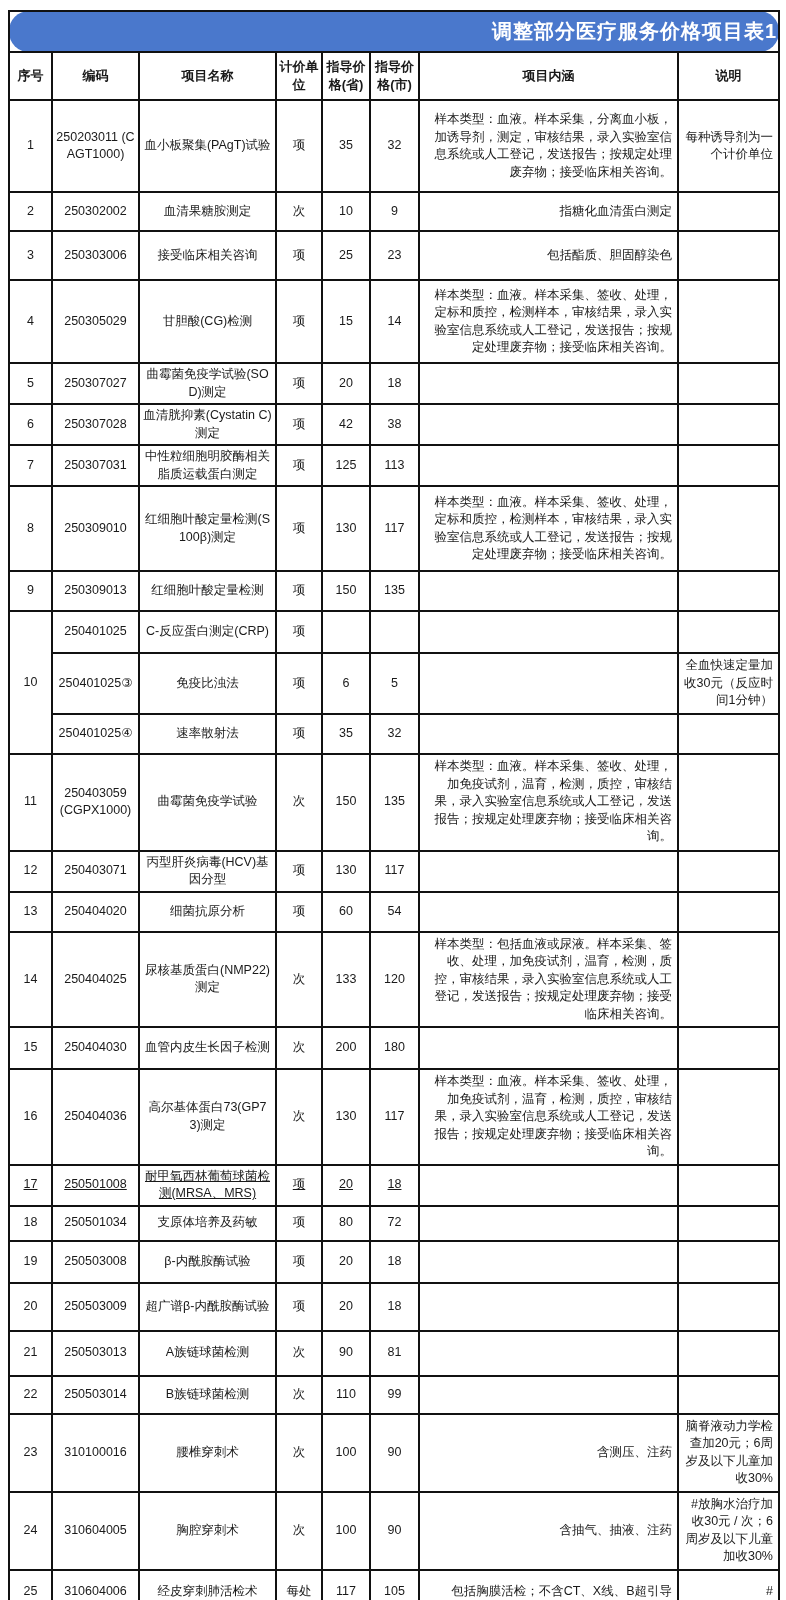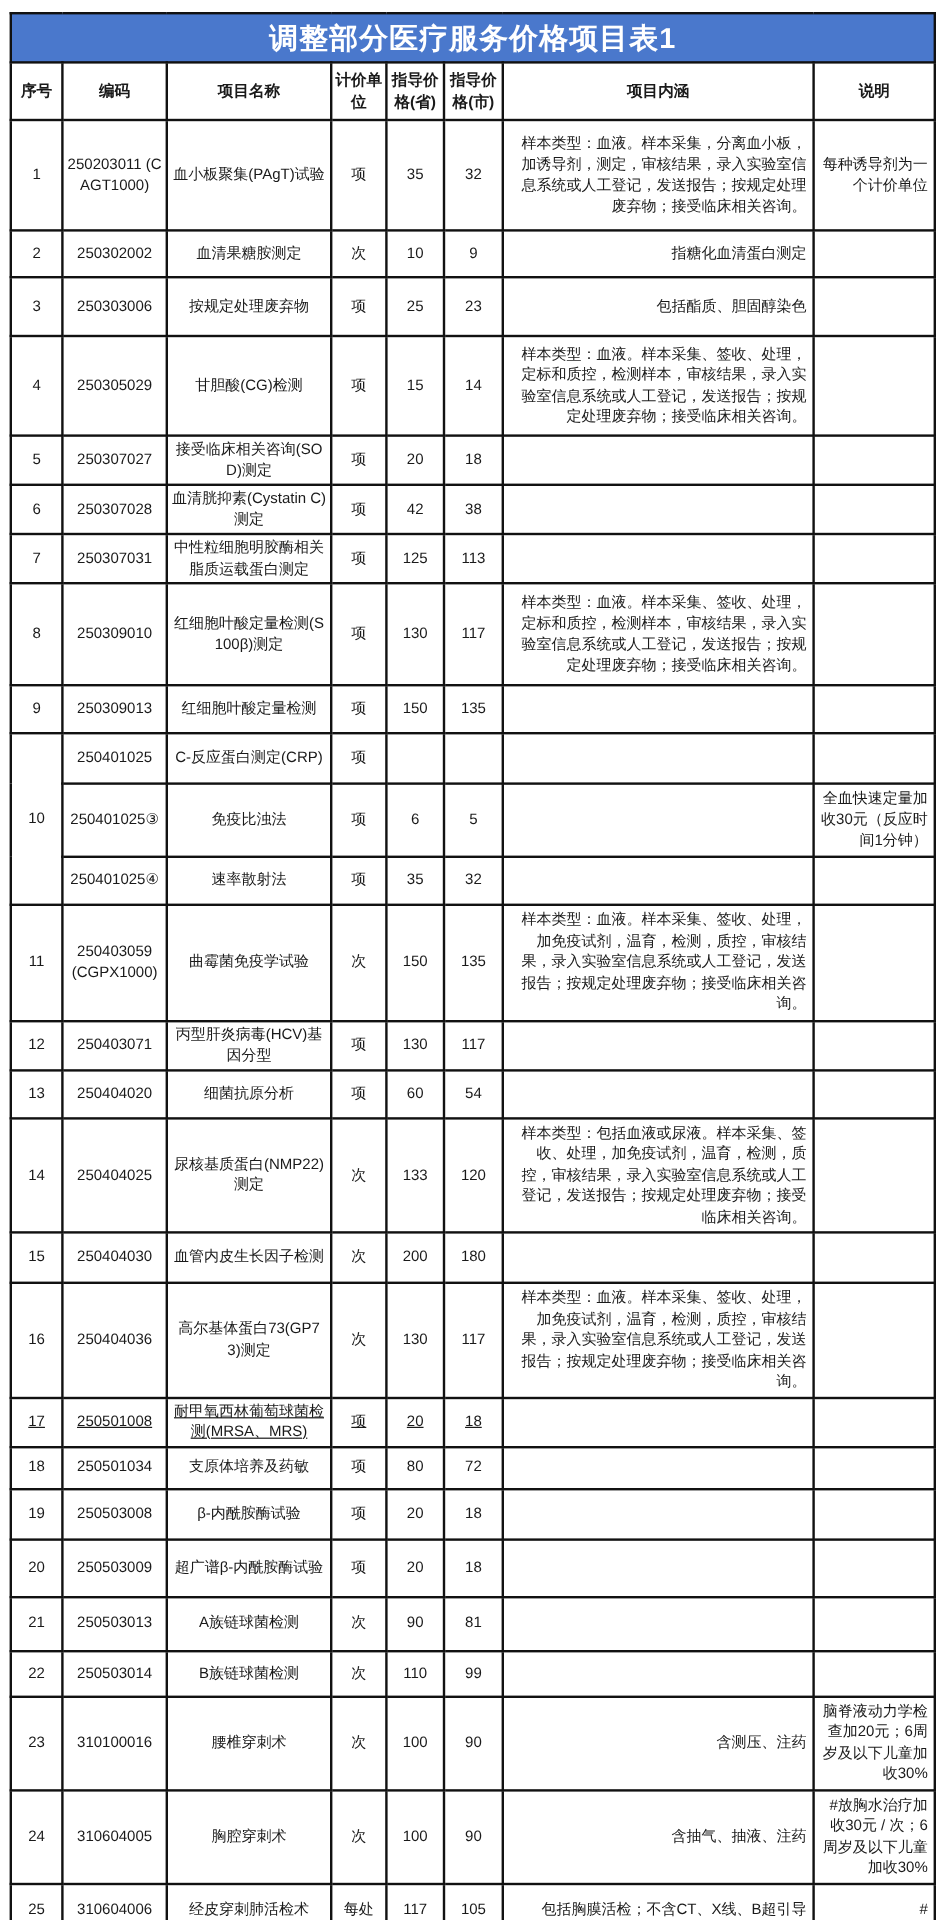--- a/index.html
+++ b/index.html
@@ -1,22 +1,22 @@
 <!DOCTYPE html>
 <html><head>
 <meta charset="utf-8">
 <style>
   html,body{margin:0;padding:0;background:#ffffff;}
   body{font-family:"Liberation Sans","DejaVu Sans",sans-serif;color:#1a1a1a;}
   .wrap{padding:10px 8px;width:770px;}
   table{border-collapse:collapse;width:770px;table-layout:fixed;}
   th,td{border:2px solid #111;vertical-align:middle;word-break:break-all;}
   th.title-cell{
-    background:#4a78cc;color:#ffffff;font-size:24px;font-weight:bold;
-    text-align:center;height:37px;letter-spacing:1px;
+    background:#4a78cc;color:#ffffff;font-size:20px;font-weight:bold;
+    text-align:right;height:37px;letter-spacing:1px;border-radius:20px;
   }
   thead th.colhead{
     font-size:13px;font-weight:bold;text-align:center;
     padding:3px 2px;line-height:1.35;height:40px;background:#fff;
   }
   td{font-size:12.5px;line-height:1.4;padding:2px 3px;}
   td.c{text-align:center;}
   td.l{text-align:right;padding:3px 5px;}
 </style>
 </head>
@@ -66,41 +66,41 @@
           <td class="c">血清果糖胺测定</td>
           <td class="c">次</td>
           <td class="c">10</td>
           <td class="c">9</td>
           <td class="l">指糖化血清蛋白测定</td>
           <td class="l"></td>
         </tr>
         <tr style="height: 49px;">
           <td class="c">3</td>
           <td class="c">250303006</td>
-          <td class="c">按规定处理废弃物</td>
+          <td class="c">接受临床相关咨询</td>
           <td class="c">项</td>
           <td class="c">25</td>
           <td class="c">23</td>
           <td class="l">包括酯质、胆固醇染色</td>
           <td class="l"></td>
         </tr>
         <tr style="height: 83px;">
           <td class="c">4</td>
           <td class="c">250305029</td>
           <td class="c">甘胆酸(CG)检测</td>
           <td class="c">项</td>
           <td class="c">15</td>
           <td class="c">14</td>
           <td class="l">样本类型：血液。样本采集、签收、处理，定标和质控，检测样本，审核结果，录入实验室信息系统或人工登记，发送报告；按规定处理废弃物；接受临床相关咨询。</td>
           <td class="l"></td>
         </tr>
         <tr style="height: 39px;">
           <td class="c">5</td>
           <td class="c">250307027</td>
-          <td class="c">接受临床相关咨询(SOD)测定</td>
+          <td class="c">曲霉菌免疫学试验(SOD)测定</td>
           <td class="c">项</td>
           <td class="c">20</td>
           <td class="c">18</td>
           <td class="l"></td>
           <td class="l"></td>
         </tr>
         <tr style="height: 38px;">
           <td class="c">6</td>
           <td class="c">250307028</td>
           <td class="c">血清胱抑素(Cystatin C)测定</td>

